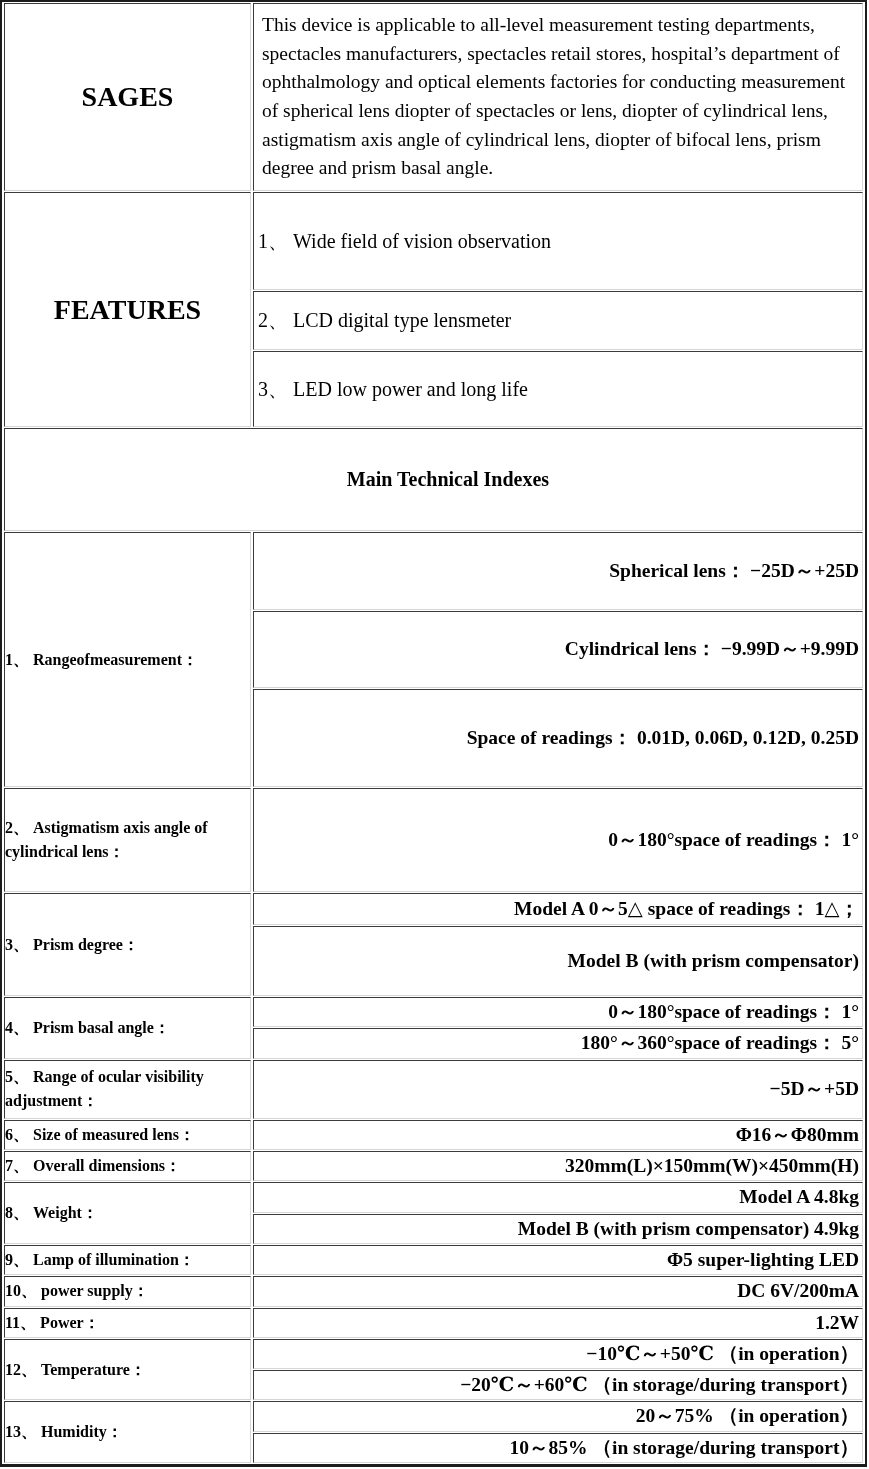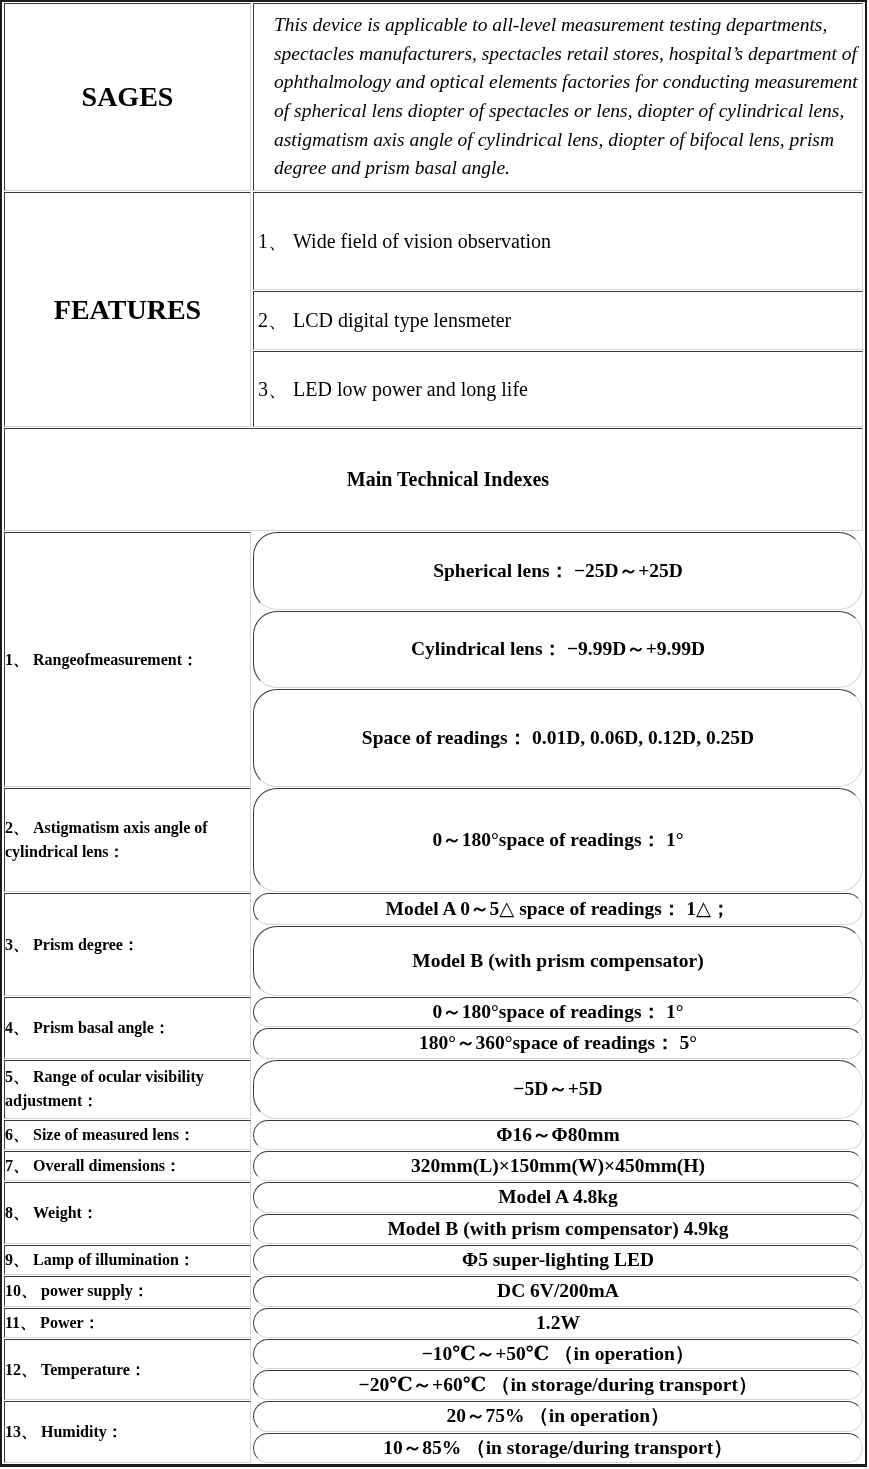--- a/index.html
+++ b/index.html
@@ -38,44 +38,42 @@
   }
   .ttl {
     font-weight: bold;
     text-align: center;
     font-size: 20px;
     padding-left: 32px;
   }
   .desc {
     font-size: 19.5px;
     line-height: 1.47;
-    padding-left: 20px;
+    padding-left: 8px;
     padding-right: 4px;
-    font-style: italic;
   }
   .feat {
     font-size: 20px;
     font-weight: normal;
     padding-left: 4px;
     margin-top: 17px;
   }
   .lbl {
     font-weight: bold;
     font-size: 16px;
     line-height: 1.5;
     padding-left: 0;
     text-align: left;
   }
   .val {
     font-weight: bold;
     font-size: 19.5px;
     line-height: 1.35;
     padding-left: 3px;
-    text-align: center;
-    border-radius: 24px;
+    text-align: right;
   }
 </style>
 </head>
 <body>
 
 <div class="page">
   <table class="spec-table">
     <colgroup>
       <col class="col-left">
       <col class="col-right">

